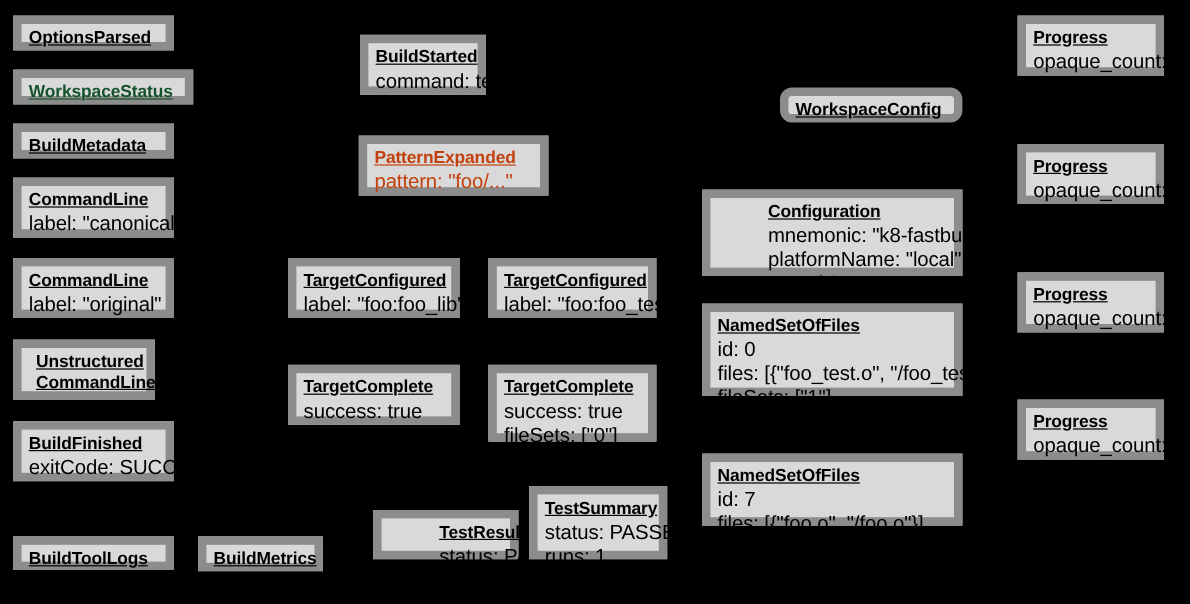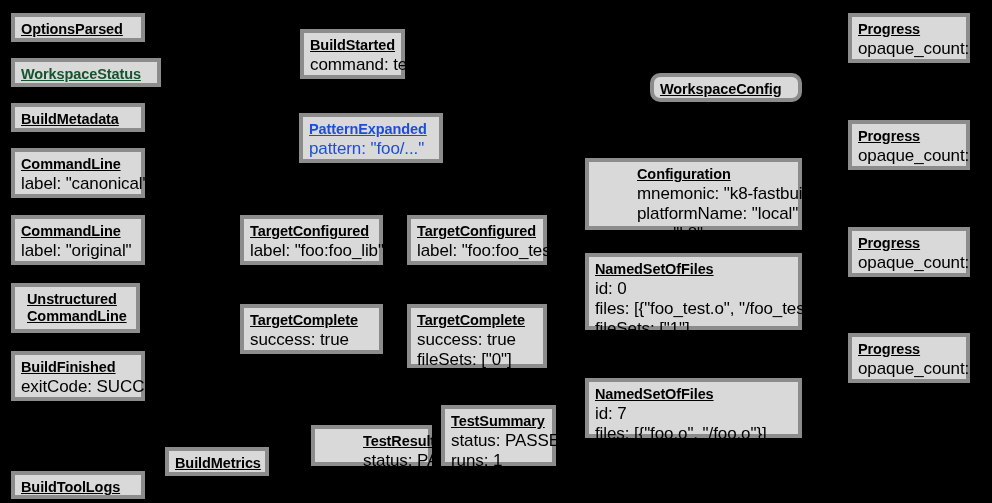--- a/index.html
+++ b/index.html
@@ -12,21 +12,21 @@
     width: 992px;
     height: 503px;
     background: #000000;
     overflow: hidden;
     font-family: "Liberation Sans", sans-serif;
   }
   .node {
     position: absolute;
     box-sizing: border-box;
     background: #d9d9d9;
-    border: 4px solid #0369a1;
+    border: 7px solid #0369a1;
     color: #000000;
     padding: 4px 6px 5px 6px;
     line-height: 1.18;
   }
   .node-title {
     display: block;
     font-size: 14.5px;
     font-weight: bold;
     text-decoration: underline;
     white-space: pre;
@@ -65,46 +65,46 @@
       <span class="node-fields">
         <span class="node-field">label: "canonical"</span>
       </span>
     </div>
     <div class="node" style="left: 11px; top: 215px; width: 134px; height: 50px; background: rgb(217, 217, 217); border-color: rgb(140, 140, 140); color: rgb(0, 0, 0);">
       <span class="node-title">CommandLine</span>
       <span class="node-fields">
         <span class="node-field">label: "original"</span>
       </span>
     </div>
-    <div class="node" style="left: 11px; top: 283px; width: 129px; height: 50px; background: rgb(217, 217, 217); border-color: rgb(140, 140, 140); color: rgb(0, 0, 0); padding-left: 12px;">
+    <div class="node" style="left: 11px; top: 283px; width: 118px; height: 50px; background: rgb(217, 217, 217); border-color: rgb(140, 140, 140); color: rgb(0, 0, 0); padding-left: 12px;">
       <span class="node-title">Unstructured
 CommandLine</span>
       <span class="node-fields"></span>
     </div>
     <div class="node" style="left: 11px; top: 351px; width: 134px; height: 50px; background: rgb(217, 217, 217); border-color: rgb(140, 140, 140); color: rgb(0, 0, 0);">
       <span class="node-title">BuildFinished</span>
       <span class="node-fields">
         <span class="node-field">exitCode: SUCCESS</span>
       </span>
     </div>
-    <div class="node" style="left: 11px; top: 447px; width: 134px; height: 28px; background: rgb(217, 217, 217); border-color: rgb(140, 140, 140); color: rgb(0, 0, 0); margin-top: 24px;">
+    <div class="node" style="left: 11px; top: 447px; width: 134px; height: 28px; background: rgb(217, 217, 217); border-color: rgb(140, 140, 140); color: rgb(0, 0, 0);">
       <span class="node-title">BuildToolLogs</span>
       <span class="node-fields"></span>
     </div>
     <div class="node" style="left: 165px; top: 447px; width: 104px; height: 29px; background: rgb(217, 217, 217); border-color: rgb(140, 140, 140); color: rgb(0, 0, 0);">
       <span class="node-title">BuildMetrics</span>
       <span class="node-fields"></span>
     </div>
     <div class="node" style="left: 300px; top: 13px; width: 105px; height: 50px; background: rgb(217, 217, 217); border-color: rgb(140, 140, 140); color: rgb(0, 0, 0); margin-top: 16px;">
       <span class="node-title">BuildStarted</span>
       <span class="node-fields">
         <span class="node-field">command: test</span>
       </span>
     </div>
-    <div class="node" style="left: 299px; top: 113px; width: 144px; height: 50px; background: rgb(217, 217, 217); border-color: rgb(140, 140, 140); color: #1d4ed8;">
+    <div class="node" style="left: 299px; top: 113px; width: 158px; height: 50px; background: rgb(217, 217, 217); border-color: rgb(140, 140, 140); color: #c2410c;">
       <span class="node-title">PatternExpanded</span>
       <span class="node-fields">
         <span class="node-field">pattern: "foo/..."</span>
       </span>
     </div>
     <div class="node" style="left: 240px; top: 215px; width: 143px; height: 50px; background: rgb(217, 217, 217); border-color: rgb(140, 140, 140); color: rgb(0, 0, 0);">
       <span class="node-title">TargetConfigured</span>
       <span class="node-fields">
         <span class="node-field">label: "foo:foo_lib"</span>
       </span>

